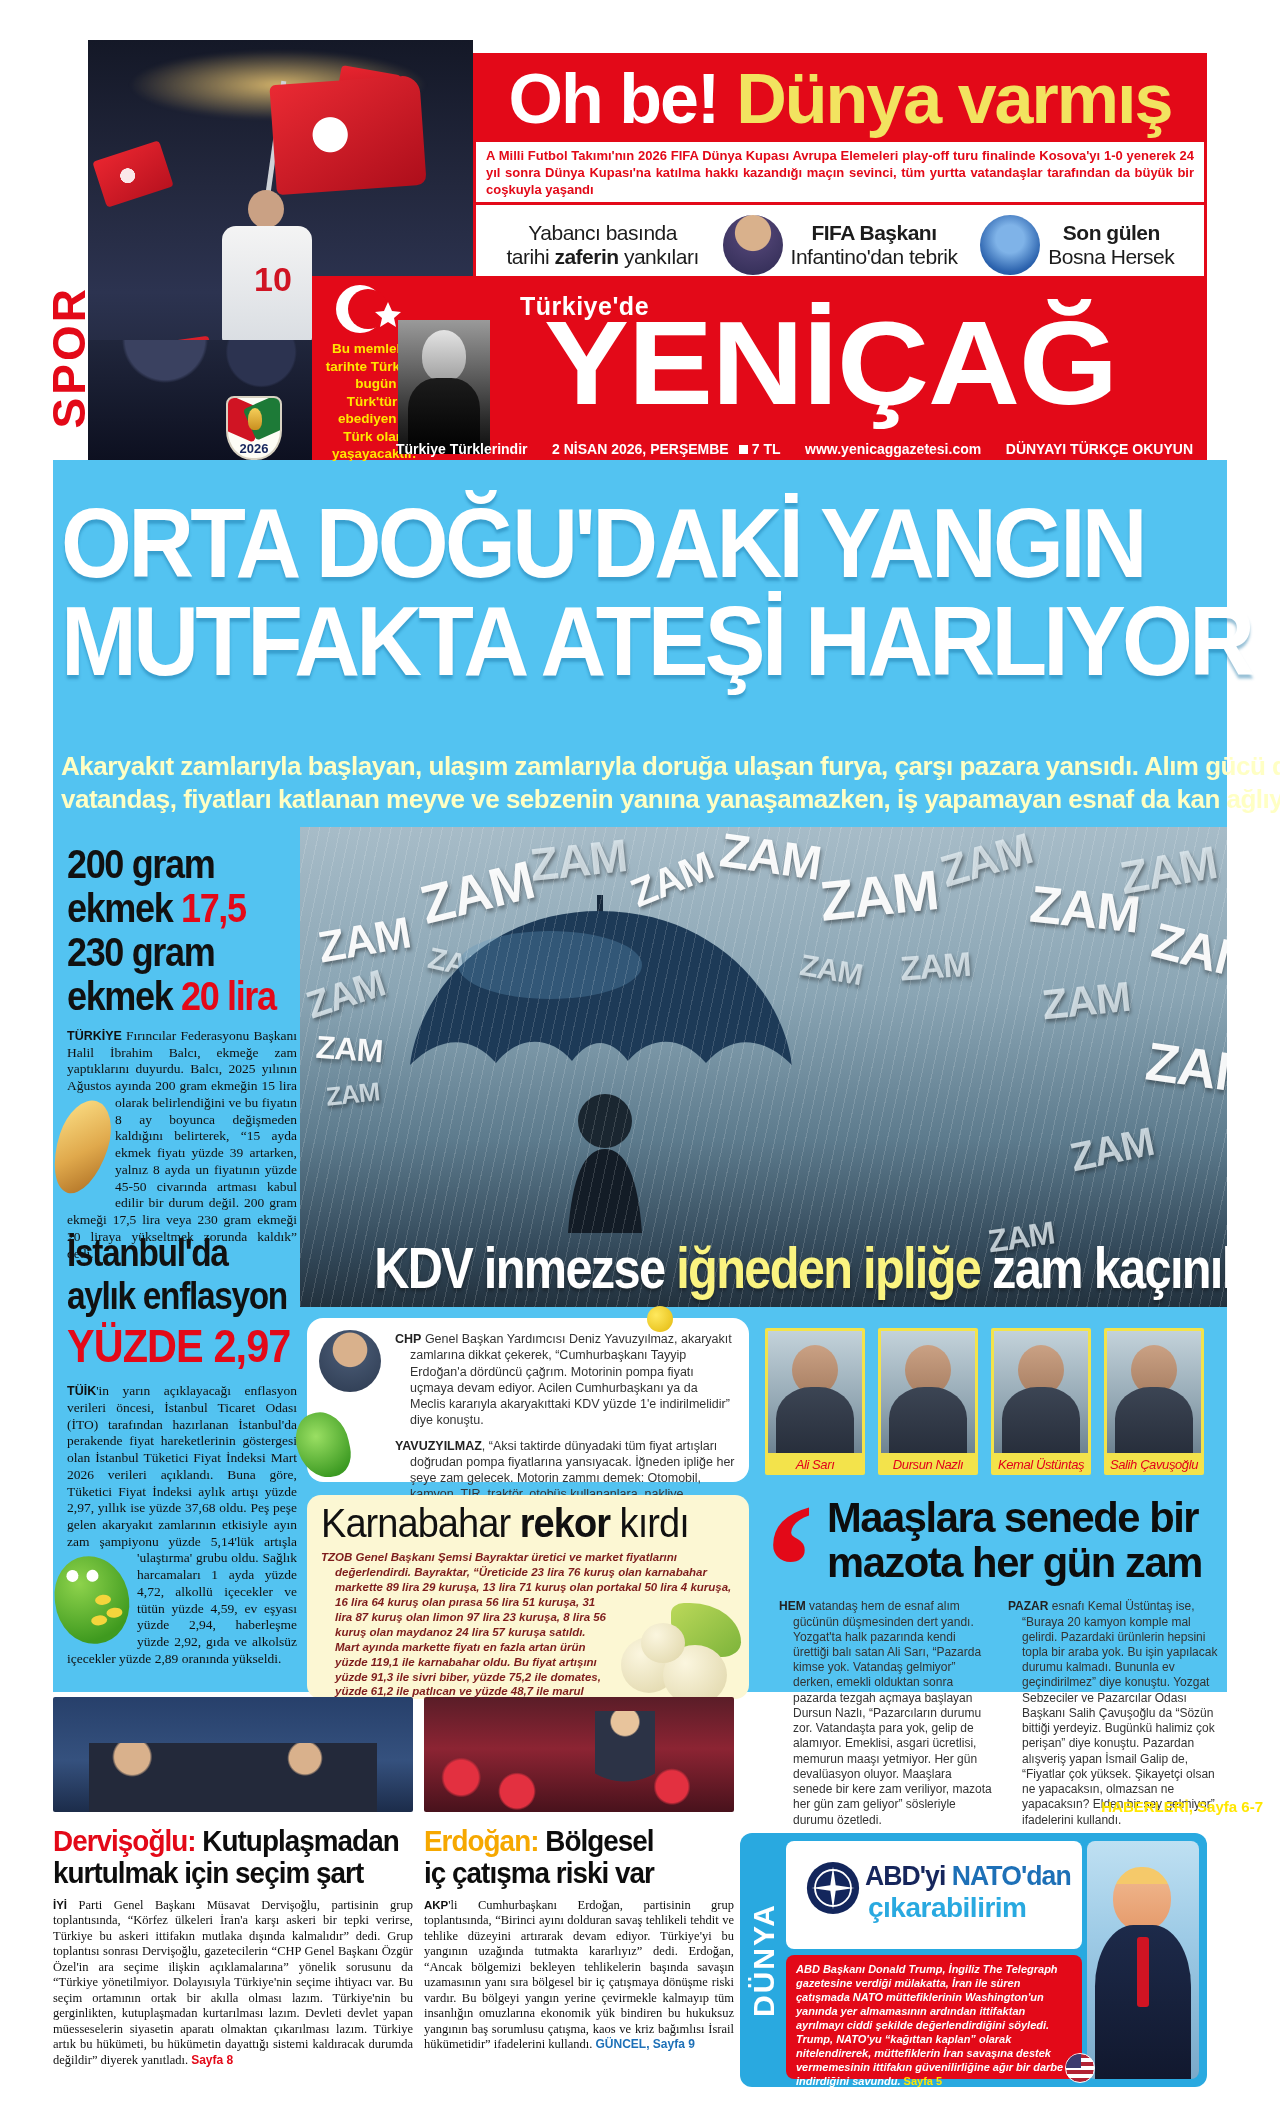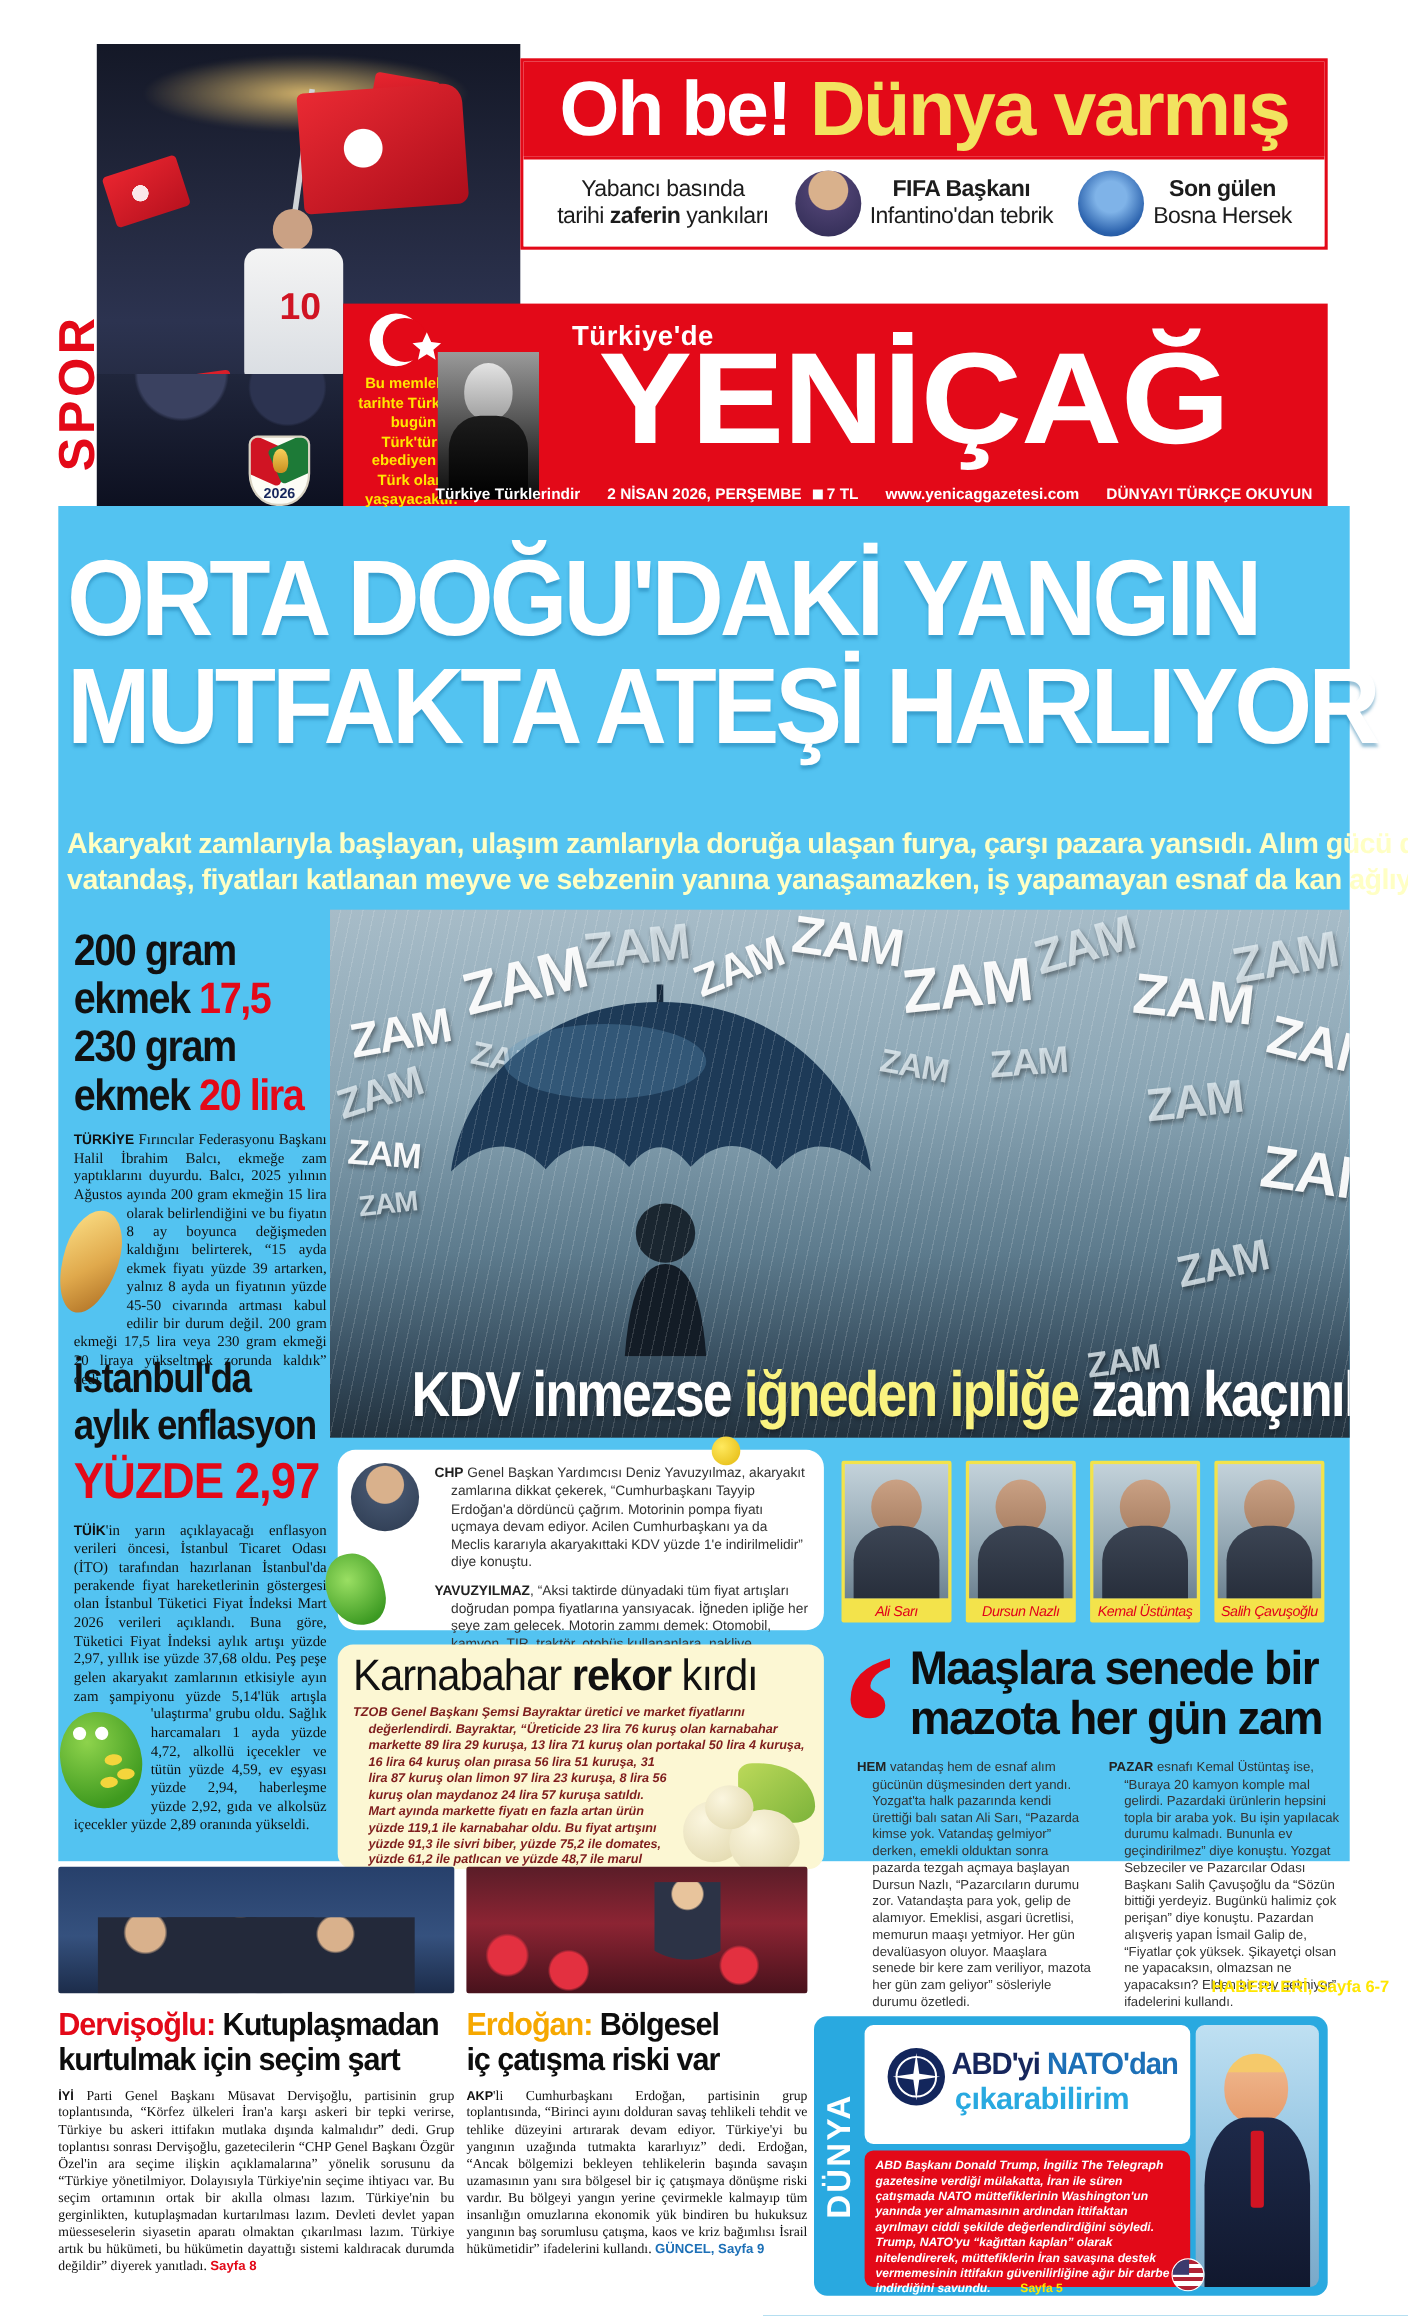--- a/index.html
+++ b/index.html
@@ -196,21 +196,21 @@
         writing-mode:vertical-rl; transform:rotate(180deg); }
   .nato-white { position:absolute; left:46px; top:8px; width:296px; height:108px; background:#fff; border-radius:8px;
         padding:20px; }
   .nato-logo { float:left; margin-right:8px; }
   .nato-h { font-weight:900; font-size:28px; line-height:1.1; letter-spacing:-1px; transform:scaleX(.95);
         transform-origin:left center; white-space:nowrap; }
   .nato-h .n1 { color:#16265c; } .nato-h .n2 { color:#1d70b7; }
   .nato-h2 { font-weight:700; font-size:28px; color:#29a9e0; letter-spacing:-0.5px; }
   .nato-red { position:absolute; left:46px; top:122px; width:296px; height:124px; background:#e30918; border-radius:8px;
         padding:8px 10px; color:#fff; font-weight:700; font-style:italic; font-size:11px; line-height:1.27; }
-  .nato-red .pg { color:#ffe600; font-style:normal;margin-left:24px; }
+  .nato-red .pg { color:#ffe600; font-style:normal; }
   .trump { position:absolute; right:8px; top:8px; width:112px; height:238px; border-radius:8px; overflow:hidden;
         background:linear-gradient(180deg,#bfe0f2 0%,#9ecbe6 40%,#7aa9c9 100%); }
   .trump::before { content:""; position:absolute; left:26px; top:26px; width:58px; height:64px; border-radius:48%;
         background:linear-gradient(180deg,#f5c96a 0 26%, #eeb287 27%, #e59a6b 100%); }
   .trump::after { content:""; position:absolute; left:8px; top:84px; width:96px; height:154px; border-radius:40% 40% 0 0;
         background:linear-gradient(180deg,#1d2a4a,#11182e); box-shadow:inset 0 0 0 0 #fff; }
   .trump .tie { position:absolute; left:50px; top:96px; width:12px; height:70px; background:#d01423; z-index:2; border-radius:3px; }
   .usflag { position:absolute; right:112px; bottom:4px; width:30px; height:30px; border-radius:50%; overflow:hidden;
         background:repeating-linear-gradient(180deg,#b22234 0 4px,#fff 4px 8px); z-index:3; border:1px solid #fff; }
   .usflag::before { content:""; position:absolute; left:0; top:0; width:15px; height:14px; background:#3c3b6e; }
@@ -242,20 +242,21 @@
     <div class="rib2"></div>
     <div class="cup"></div>
     <div class="year">2026</div>
   </div>
 
   <div class="top-right">
     <div class="banner">
       <span class="w">Oh be!</span>
       <span class="y">Dünya varmış</span>
     </div>
+    <div class="banner-sub">A Milli Futbol Takımı'nın 2026 FIFA Dünya Kupası Avrupa Elemeleri play-off turu finalinde Kosova'yı 1-0 yenerek 24 yıl sonra Dünya Kupası'na katılma hakkı kazandığı maçın sevinci, tüm yurtta vatandaşlar tarafından da büyük bir coşkuyla yaşandı</div>
     <div class="news-strip">
       <div class="strip-item">
         <div class="strip-text">
           <span>Yabancı basında</span><br>
           <span>tarihi </span><b>zaferin</b><span> yankıları</span>
         </div>
       </div>
       <div class="strip-item">
         <div class="pic-circle pic-infantino"></div>
         <div class="strip-text">

